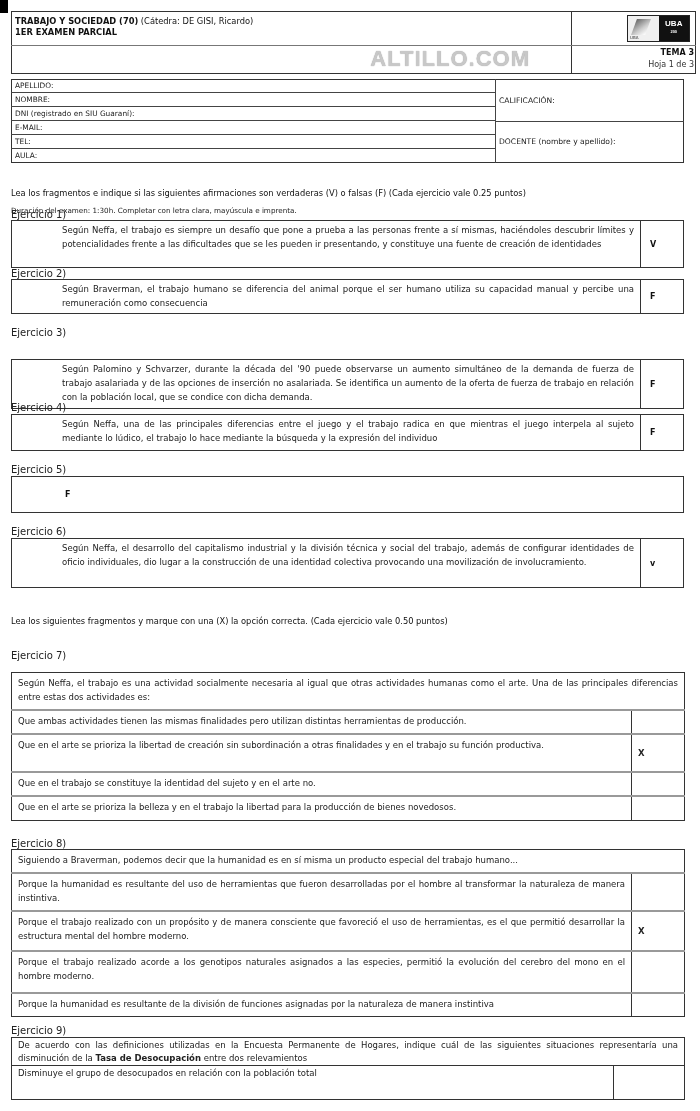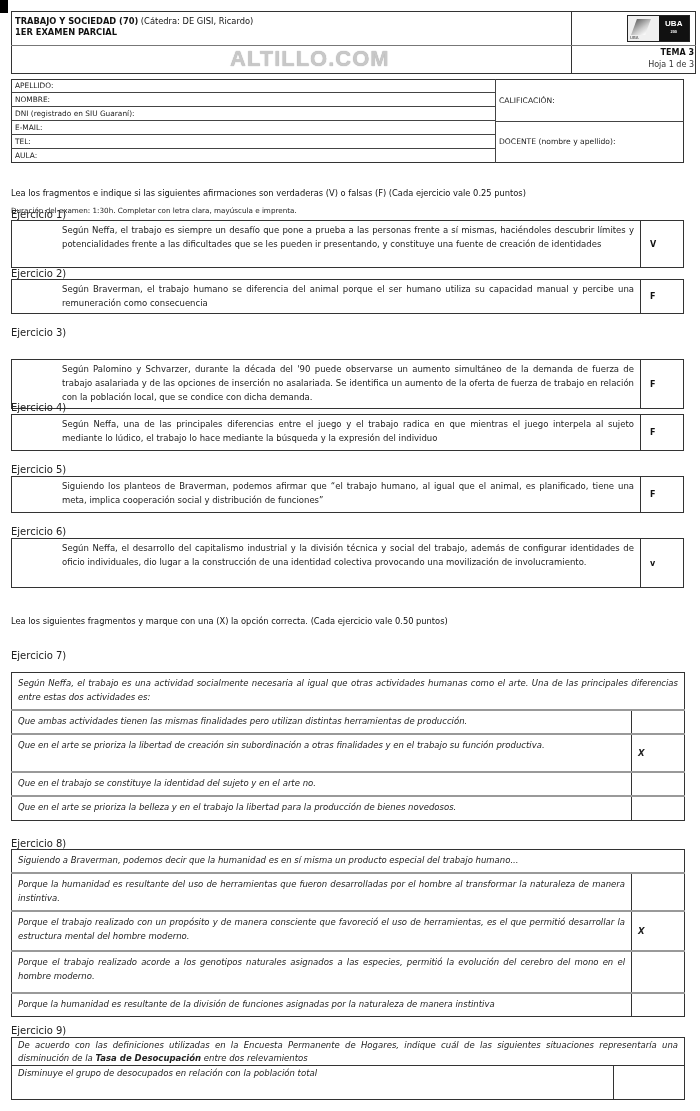--- a/index.html
+++ b/index.html
@@ -6,21 +6,21 @@
   body { width: 700px; height: 1111px; position: relative; overflow: hidden;
          font-family: "DejaVu Sans", sans-serif; color: #111; }
   .abs { position: absolute; box-sizing: border-box; }
   .corner-mark { left: 0; top: 0; width: 8px; height: 13px; background: #000; }
   .header-box { left: 11px; top: 11px; width: 685px; height: 63px; border: 1px solid #333; }
   .header-title { left: 15px; top: 16px; font-size: 8.3px; line-height: 11px; }
   .header-title b { font-weight: bold; }
   .header-hline { left: 11px; top: 45px; width: 560px; height: 1px; background: #777; }
   .header-hline2 { left: 571px; top: 45px; width: 125px; height: 1px; background: #777; }
   .header-vline { left: 571px; top: 11px; width: 1px; height: 63px; background: #333; }
-  .watermark { left: 230px; top: 45px; width: 300px; text-align: left; font-size: 22px; font-weight: bold;
+  .watermark { left: 230px; top: 45px; width: 300px; text-align: right; font-size: 22px; font-weight: bold;
                letter-spacing: 1px; color: #c8c8c8; font-family: "Liberation Sans", sans-serif; line-height: 28px;
                text-shadow: 0 0 1px #999; }
   .logo { left: 627px; top: 15px; width: 63px; height: 27px; border: 1px solid #222; display: flex; }
   .logo .l { width: 50%; background: #f0f0f0; position: relative; }
   .logo .l:before { content: ""; position: absolute; left: 6px; top: 3px; width: 14px; height: 16px;
                     background: linear-gradient(135deg, #666 0%, #ccc 60%, #fff 100%); transform: skewX(-20deg); }
   .logo .l span { position: absolute; left: 2px; bottom: 1px; font-size: 4px; color: #333; }
   .logo .r { width: 50%; background: #111; color: #fff; font-size: 8px; font-weight: bold; text-align: center;
              line-height: 10px; padding-top: 3px; box-sizing: border-box; font-family: "Liberation Sans", sans-serif; }
   .logo .r small { display: block; font-size: 4px; line-height: 6px; }
@@ -38,21 +38,21 @@
 
   .ex-label { left: 11px; font-size: 10px; line-height: 11px; color: #222; }
   .tf-box { left: 11px; width: 673px; border: 1px solid #333; display: flex; padding-left: 44px; }
   .tf-text { flex: 1; padding: 2px 6px; font-size: 8.5px; line-height: 14px; border-right: 1px solid #333;
              text-align: justify; color: #222; }
   .tf-ans { width: 42px; display: flex; align-items: center; padding-left: 9px; font-size: 8px; font-weight: bold;
             box-sizing: border-box; }
 
   .mc-table { left: 11px; width: 674px; border: 1px solid #333; border-collapse: collapse; }
   .mc-table td { border: 1px solid #333; font-size: 8.5px; line-height: 14px; padding: 3px 6px; color: #222;
-                 text-align: justify; vertical-align: top; font-style: italic; }
+                 text-align: justify; vertical-align: top; }
   .mc-table td.ans { width: 40px; font-weight: bold; font-size: 8.5px; vertical-align: middle; padding-left: 6px; }
   .mc-table td.q { border-bottom: 1px solid #333; }
   .mc-table tr.row > td:first-child { border-top: 2px solid #999; }
   .mc-table tr.row > td.ans { border-top: 2px solid #999; }
 </style>
 </head>
 <body>
 
 <div class="abs corner-mark"></div>
 <div class="abs header-box"></div>
@@ -107,21 +107,20 @@
 </div>
 
 <div class="abs ex-label" style="top:402px">Ejercicio 4)</div>
 <div class="abs tf-box" style="top:414px;height:37px">
   <div class="tf-text">Según Neffa, una de las principales diferencias entre el juego y el trabajo radica en que mientras el juego interpela al sujeto mediante lo lúdico, el trabajo lo hace mediante la búsqueda y la expresión del individuo</div>
   <div class="tf-ans">F</div>
 </div>
 
 <div class="abs ex-label" style="top:464px">Ejercicio 5)</div>
 <div class="abs tf-box" style="top:476px;height:37px">
-  <div class="tf-text">Siguiendo los planteos de Braverman, podemos afirmar que “el trabajo humano, al igual que el animal, es planificado, tiene una meta, implica cooperación social y distribución de funciones”</div>
   <div class="tf-ans">F</div>
 </div>
 
 <div class="abs ex-label" style="top:526px">Ejercicio 6)</div>
 <div class="abs tf-box" style="top:538px;height:50px">
   <div class="tf-text">Según Neffa, el desarrollo del capitalismo industrial y la división técnica y social del trabajo, además de configurar identidades de oficio individuales, dio lugar a la construcción de una identidad colectiva provocando una movilización de involucramiento.</div>
   <div class="tf-ans">v</div>
 </div>
 
 <div class="abs instruction" style="top:615px">Lea los siguientes fragmentos y marque con una (X) la opción correcta. (Cada ejercicio vale 0.50 puntos)</div>

